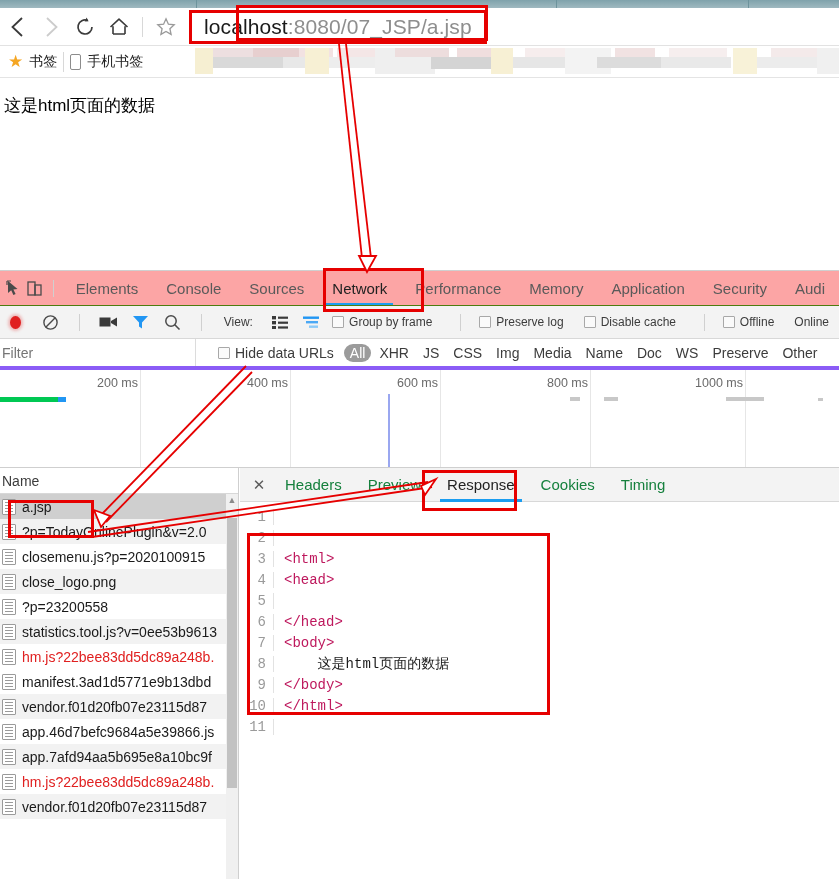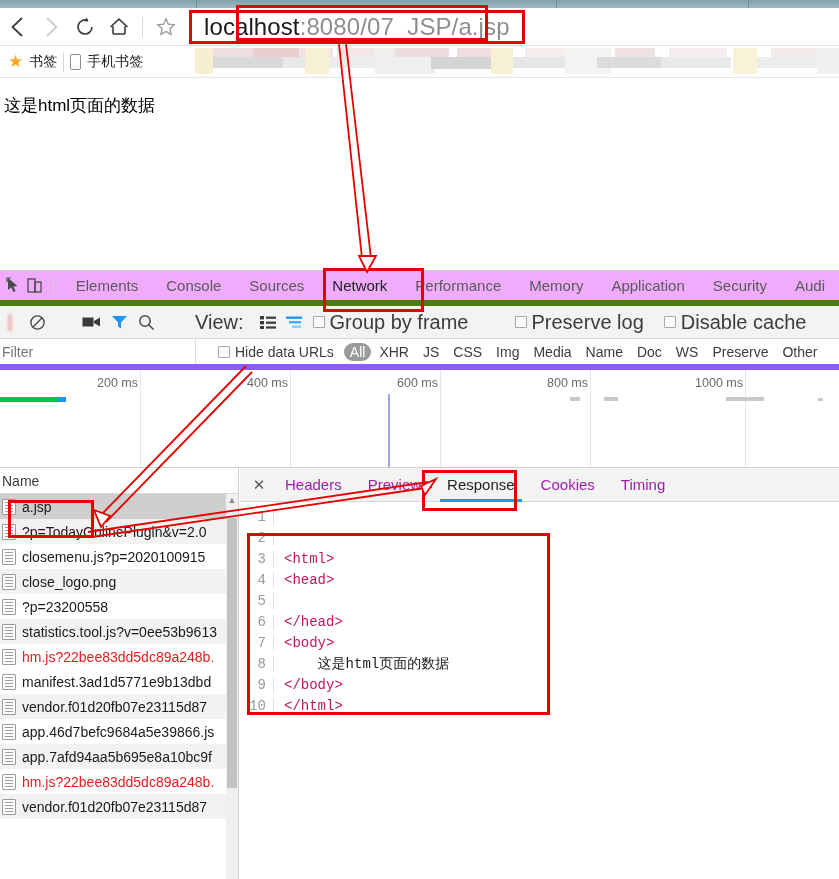--- a/index.html
+++ b/index.html
@@ -27,21 +27,21 @@
   .navbtn {
     width: 34px; height: 34px; display: flex; align-items: center; justify-content: center;
   }
   .navbtn svg { display: block; }
   .divider-v { width: 1px; height: 20px; background: #d8d8d8; margin: 0 6px; }
   .urlbox {
     position: relative; margin-left: 6px; height: 34px;
     display: flex; align-items: center; padding: 0 12px;
     border: 3px solid #e60000; background: #fff;
   }
-  .urltext { font-size: 24px; color: #1a1a1a; letter-spacing: .1px; white-space: nowrap; }
+  .urltext { font-size: 21px; color: #1a1a1a; letter-spacing: .1px; white-space: nowrap; }
   .urltext .dim { color: #8e8e8e; }
 
   
   .bookmarks {
     position: absolute; left: 0; top: 46px; width: 839px; height: 32px;
     background: #fff; border-bottom: 1px solid #e4e4e4;
     display: flex; align-items: center; padding-left: 8px; overflow: hidden;
   }
   .bm-item { display: flex; align-items: center; gap: 6px; font-size: 14px; color: #222; }
   .star-ico { color: #f5a623; font-size: 17px; line-height: 1; }
@@ -57,55 +57,55 @@
     background: #fff;
   }
   .page-text { position: absolute; left: 4px; top: 16px; font-size: 17px; color: #000; }
 
   
   .devtools {
     position: absolute; left: 0; top: 270px; width: 839px; height: 609px;
     background: #fff; border-top: 1px solid #cfcfcf;
   }
   .dt-tabs {
-    position: relative; height: 35px; background: #f0abfc;
-    border-bottom: 6px solid #4d7c0f; display: flex; align-items: center;
+    position: relative; height: 35px; background: #fca5a5;
+    border-bottom: 1px solid #4d7c0f; display: flex; align-items: center;
     padding-left: 4px; overflow: hidden;
   }
   .dt-icobtn { width: 28px; height: 28px; display:flex; align-items:center; justify-content:center; }
   .dt-tab {
     padding: 0 14px; height: 35px; line-height: 35px; font-size: 15px; color: #5a5a5a;
     white-space: nowrap; position: relative;
   }
   .dt-tab.active { color: #222; }
   .dt-tab.active::after {
     content: ""; position: absolute; left: 8px; right: 8px; bottom: 0; height: 3px; background: #1a9df0;
   }
 
   .dt-toolbar {
     position: relative; height: 33px; background: #f3f3f3;
     border-bottom: 1px solid #d8d8d8; display: flex; align-items: center;
-    padding-left: 6px; font-size: 20px; color: #3c3c3c; gap: 10px; overflow: hidden;
+    padding-left: 6px; font-size: 12px; color: #3c3c3c; gap: 10px; overflow: hidden;
   }
   .rec-dot {
     width: 13px; height: 13px; border-radius: 50%; background: #e02020;
     box-shadow: 0 0 3px 2px rgba(224,32,32,.28); margin: 0 9px 0 4px;
   }
   .tb-ico { width: 26px; height: 26px; display:flex; align-items:center; justify-content:center; }
   .tb-label { margin: 0 6px 0 4px; color: #3c3c3c; }
   .chk {
     width: 12px; height: 12px; border: 1px solid #a8a8a8; background: #fafafa;
     display: inline-block; margin-right: 5px; vertical-align: -1px; border-radius: 1px;
   }
   .chk-item { display: flex; align-items: center; white-space: nowrap; margin-right: 10px; }
   .sep { width: 1px; height: 17px; background: #d0d0d0; margin: 0 8px; }
 
   .dt-filter {
     position: relative; height: 31px; background: #fff;
-    border-bottom: 6px solid #8b5cf6; display: flex; align-items: center;
+    border-bottom: 4px solid #8b5cf6; display: flex; align-items: center;
     font-size: 14px; color: #3c3c3c; overflow: hidden;
   }
   .filter-input {
     width: 196px; height: 31px; border: none; border-right: 1px solid #dcdcdc;
     font-size: 14px; color: #8e8e8e; padding-left: 2px; outline: none;
     font-family: inherit; background: #fff;
   }
   .ftype { padding: 1px 6px; margin-right: 2px; border-radius: 9px; white-space: nowrap; }
   .ftype.on { background: #9b9b9b; color: #fff; }
 
@@ -153,21 +153,21 @@
   .lscroll .thumb { position: absolute; left: 1px; width: 10px; background: #c2c2c2; border-radius: 0; }
   .lscroll .arrow { position: absolute; left: 0; width: 12px; height: 12px; color: #8a8a8a;
     font-size: 9px; text-align: center; line-height: 12px; }
 
   .pane-right { position: absolute; left: 240px; top: 0; right: 0; bottom: 0; background: #fff; }
   .rt-tabs {
     height: 34px; background: #f3f3f3; border-bottom: 1px solid #d8d8d8;
     display: flex; align-items: center; padding-left: 6px;
   }
   .rt-close { width: 26px; height: 26px; display:flex; align-items:center; justify-content:center; color:#5a5a5a; font-size: 15px; }
-  .rt-tab { padding: 0 13px; height: 34px; line-height: 34px; font-size: 15px; color: #a21caf; position: relative; white-space: nowrap; }
+  .rt-tab { padding: 0 13px; height: 34px; line-height: 34px; font-size: 15px; color: #15803d; position: relative; white-space: nowrap; }
   .rt-tab.active { color: #222; }
   .rt-tab.active::after { content:""; position:absolute; left:6px; right:6px; bottom:0; height:3px; background:#1a9df0; }
 
   .code { position: relative; padding-top: 4px; font-family: "Liberation Mono", "DejaVu Sans Mono", monospace; }
   .cline { display: flex; height: 21px; align-items: center; }
   .gut {
     width: 34px; text-align: right; padding-right: 7px; color: #9a9a9a; font-size: 14px;
     border-right: 1px solid #e2e2e2; flex: 0 0 auto; font-family: "Liberation Mono", "DejaVu Sans Mono", monospace;
   }
   .csrc { padding-left: 10px; font-size: 14px; white-space: pre; color: #222; }
@@ -509,20 +509,24 @@
               <span class="csrc"><span class="txt">    这是html页面的数据</span></span>
             </div>
             <div class="cline">
               <span class="gut">9</span>
               <span class="csrc"><span class="tag">&lt;/body&gt;</span></span>
             </div>
             <div class="cline">
               <span class="gut">10</span>
               <span class="csrc"><span class="tag">&lt;/html&gt;</span></span>
             </div>
+            <div class="cline">
+              <span class="gut">11</span>
+              <span class="csrc"></span>
+            </div>
           </div>
       </div>
 
     </div>
   </div>
 
   <div class="anno" style="left:0;top:0;width:839px;height:879px;">
     <div class="abox" style="left:236px;top:5px;width:252px;height:36px;"></div>
     <div class="abox" style="left:323px;top:268px;width:101px;height:44px;"></div>
     <div class="abox" style="left:8px;top:500px;width:86px;height:38px;"></div>

